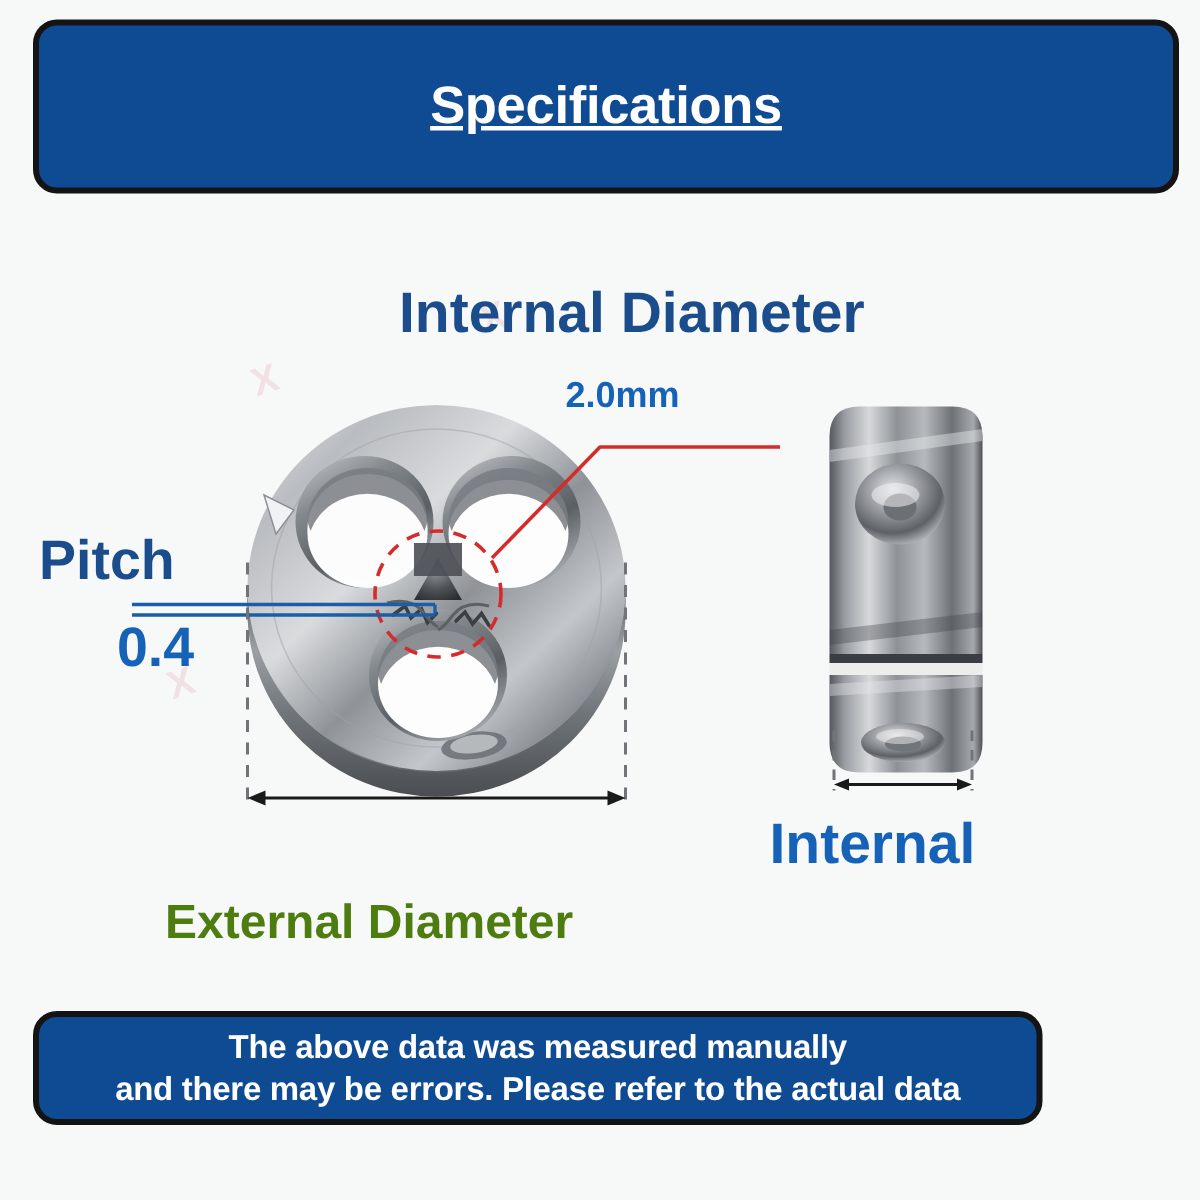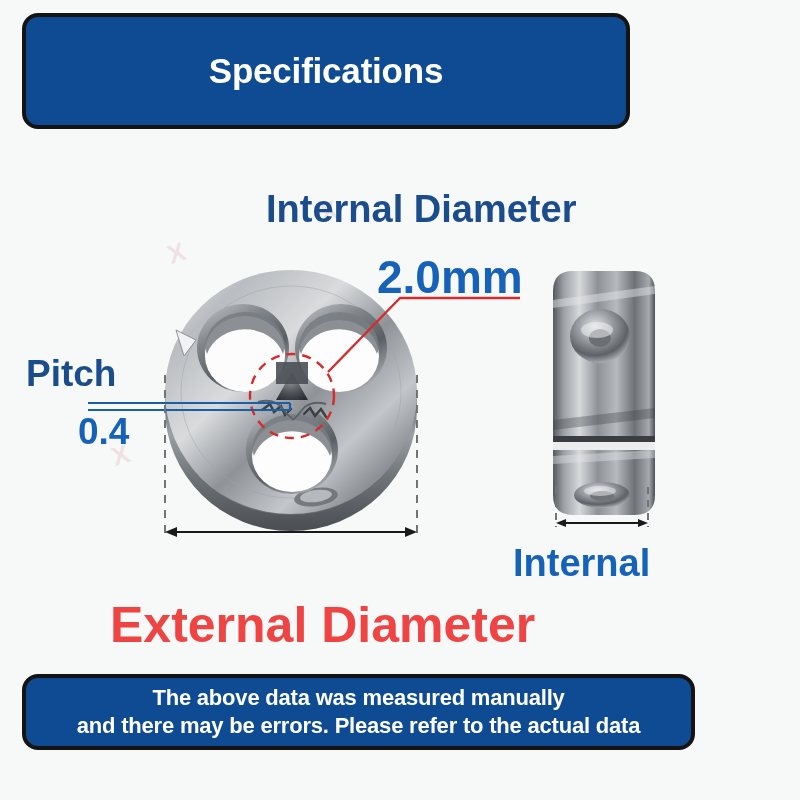--- a/index.html
+++ b/index.html
@@ -26,22 +26,23 @@
     display: flex;
     flex-direction: column;
     align-items: center;
     justify-content: center;
     color: #ffffff;
     text-align: center;
   }
   #header-banner {
     left: 22px;
     top: 13px;
-    width: 608px;
+    width: 764px;
     height: 116px;
+    text-decoration: underline;
   }
   #header-banner .spec-title {
     font-size: 35px;
     font-weight: bold;
     line-height: 1.08;
     letter-spacing: -0.2px;
   }
   #header-banner .spec-value {
     font-size: 44px;
     font-weight: bold;
@@ -71,21 +72,21 @@
   #label-internal-diameter {
     left: 266px;
     top: 188px;
     font-size: 38px;
     color: #1b4c8c;
     text-align: center;
   }
   #value-internal-diameter {
     left: 377px;
     top: 250px;
-    font-size: 46px;
+    font-size: 24px;
     color: #1562b8;
   }
   #label-pitch {
     left: 26px;
     top: 353px;
     font-size: 37px;
     color: #1b4c8c;
   }
   #value-pitch {
     left: 32px;
@@ -96,22 +97,22 @@
   }
   #value-external-diameter {
     left: 232px;
     top: 544px;
     font-size: 37px;
     color: #1562b8;
   }
   #label-external-diameter {
     left: 110px;
     top: 596px;
-    font-size: 50px;
-    color: #ef4444;
+    font-size: 32px;
+    color: #4d7c0f;
   }
   #label-thickness {
     left: 513px;
     top: 542px;
     font-size: 38px;
     color: #1562b8;
   }
 
   
   #watermark-socnc {

